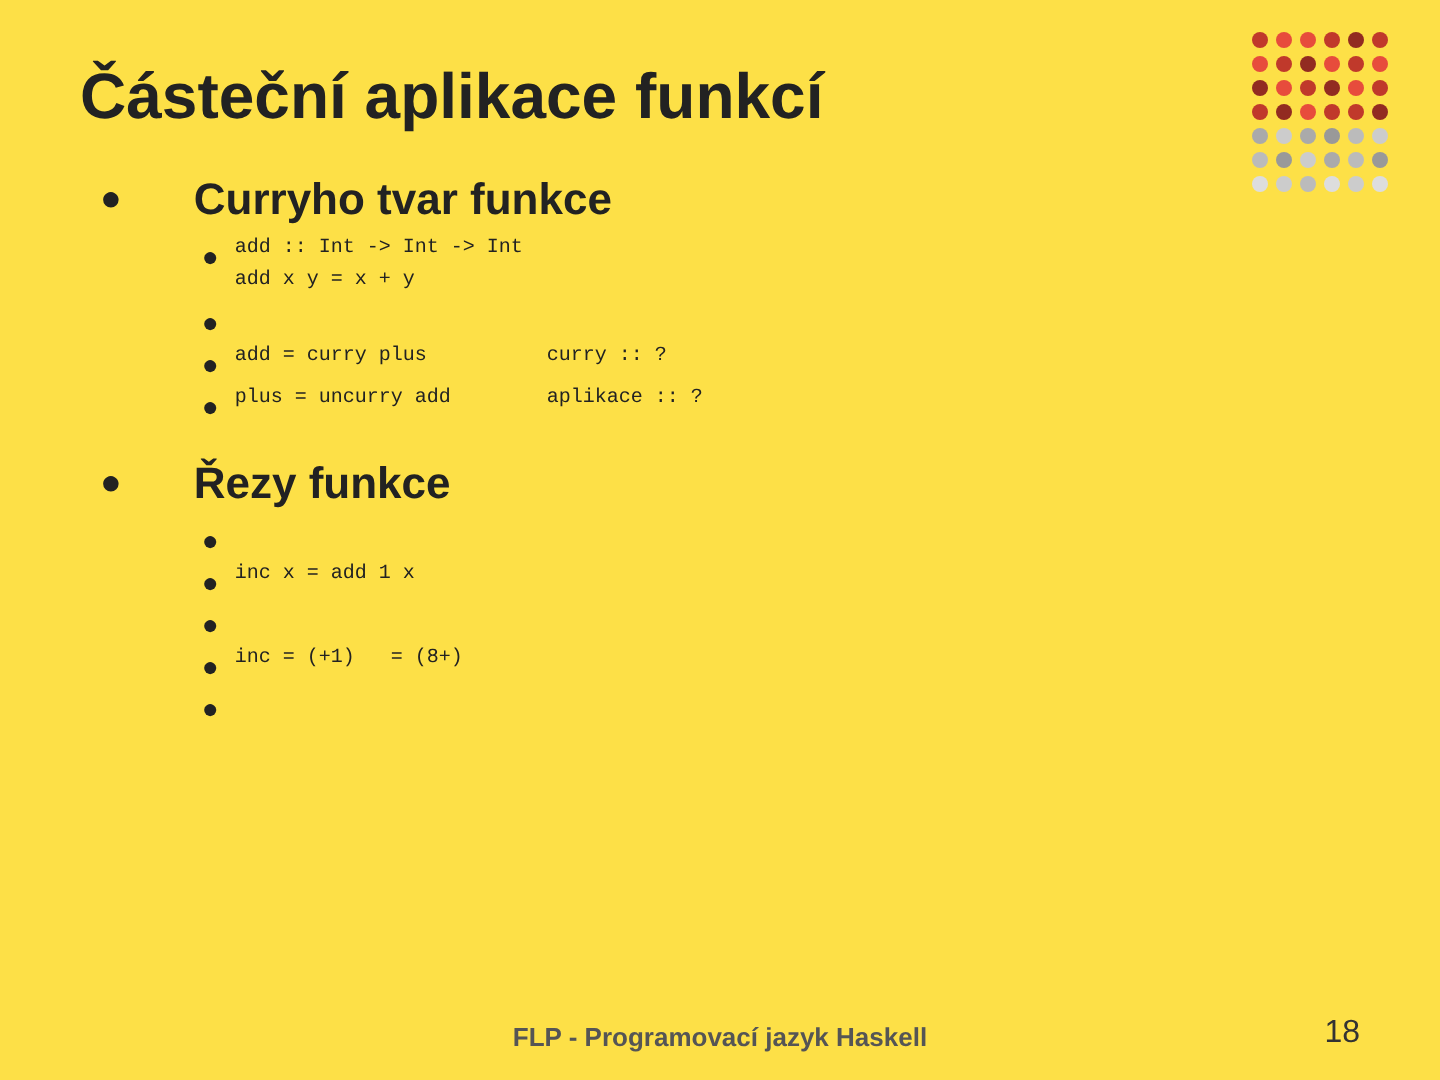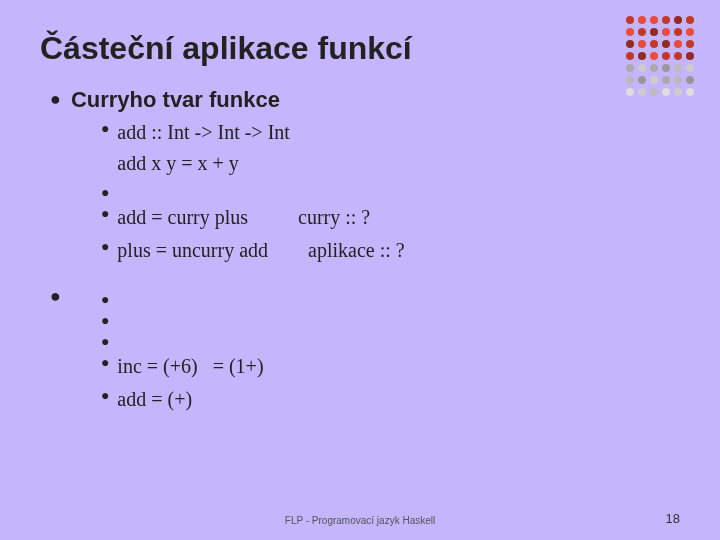--- a/index.html
+++ b/index.html
@@ -9,21 +9,21 @@
       height: 540px;
       background: #ffffff;
       font-family: Arial, sans-serif;
       overflow: hidden;
       position: relative;
     }
 
     .slide {
       width: 720px;
       height: 540px;
-      background: #c4b5fd;
+      background: #fde047;
       position: relative;
       padding: 30px 40px 20px 40px;
     }
 
     .title {
       font-size: 32px;
       font-weight: bold;
       color: #222222;
       margin-bottom: 20px;
       border-bottom: none;
@@ -44,20 +44,21 @@
       font-size: 18px;
       margin-right: 10px;
       margin-top: 2px;
       flex-shrink: 0;
     }
 
     .section-title {
       font-size: 22px;
       font-weight: bold;
       color: #222222;
+      margin-left: 26px;
     }
 
     .sub-items {
       margin-left: 30px;
       margin-top: 4px;
       margin-bottom: 8px;
     }
 
     .sub-item {
       display: flex;
@@ -67,47 +68,48 @@
 
     .sub-bullet {
       color: #222;
       font-size: 14px;
       margin-right: 8px;
       margin-top: 3px;
       flex-shrink: 0;
     }
 
     .code-text {
-      font-family: Liberation Serif, serif;
-      font-size: 20px;
+      font-family: Liberation Mono, monospace;
+      font-size: 10px;
       color: #222222;
       line-height: 1.55;
       white-space: pre;
     }
 
     .footer {
       position: absolute;
       bottom: 14px;
       left: 0;
       right: 0;
       display: flex;
       justify-content: center;
       align-items: center;
     }
 
     .footer-text {
-      font-size: 10px;
+      font-size: 13px;
       color: #555555;
+      font-weight: bold;
     }
 
     .page-number {
       position: absolute;
       bottom: 14px;
       right: 40px;
-      font-size: 13px;
+      font-size: 16px;
       color: #333;
     }
 
     
     .dot-grid {
       position: absolute;
       top: 10px;
       right: 20px;
       width: 80px;
       height: 90px;
@@ -203,42 +205,43 @@
             <span class="code-text">plus = uncurry add        aplikace :: ?</span>
           </div>
 
         </div>
       </div>
     </div>
 
     <div class="section-bullet">
       <span class="bullet-dot">●</span>
       <div>
+        <span class="section-title">Řezy funkce</span>
         <div class="sub-items">
 
           <div class="sub-item">
             <span class="sub-bullet">●</span>
           </div>
 
           <div class="sub-item">
             <span class="sub-bullet">●</span>
-          </div>
-
-          <div class="sub-item">
-            <span class="sub-bullet">●</span>
-          </div>
-
-          <div class="sub-item">
-            <span class="sub-bullet">●</span>
-            <span class="code-text">inc = (+6)   = (1+)</span>
-          </div>
-
-          <div class="sub-item">
-            <span class="sub-bullet">●</span>
-            <span class="code-text">add = (+)</span>
+            <span class="code-text">inc x = add 1 x</span>
+          </div>
+
+          <div class="sub-item">
+            <span class="sub-bullet">●</span>
+          </div>
+
+          <div class="sub-item">
+            <span class="sub-bullet">●</span>
+            <span class="code-text">inc = (+1)   = (8+)</span>
+          </div>
+
+          <div class="sub-item">
+            <span class="sub-bullet">●</span>
           </div>
 
         </div>
       </div>
     </div>
 
   </div>
 
   <div class="footer">
     <span class="footer-text">FLP - Programovací jazyk Haskell</span>

